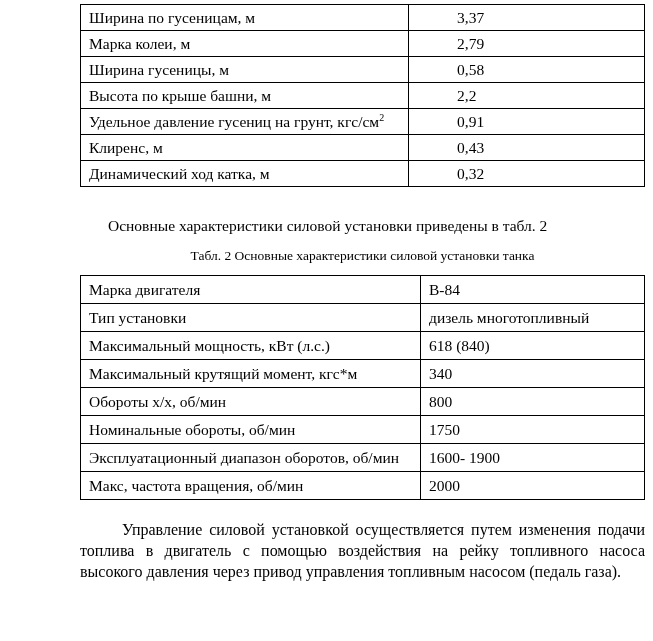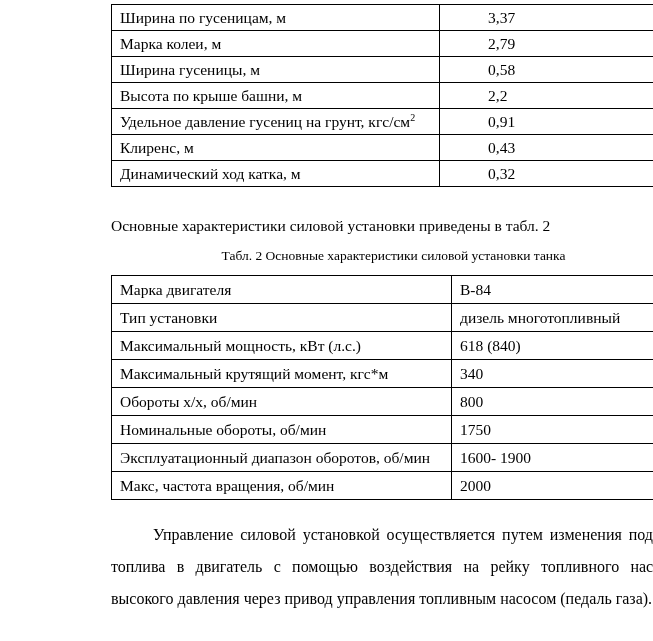--- a/index.html
+++ b/index.html
@@ -9,21 +9,20 @@
     height: 641px;
     font-family: "Liberation Serif", serif;
     color: #000000;
     overflow: hidden;
   }
   .page {
     position: relative;
     width: 653px;
     height: 641px;
     padding-top: 4px;
-    padding-left: 31px;
   }
   .content {
     margin-left: 80px;
     width: 565px;
   }
   table {
     border-collapse: collapse;
     width: 565px;
     table-layout: fixed;
   }
@@ -41,31 +40,32 @@
   .t1 .c2 { padding-left: 48px; }
   .t2 .c1 { width: 340px; }
   sup {
     font-size: 10px;
     vertical-align: super;
     line-height: 0;
   }
   .para-intro {
     margin-top: 30px;
     font-size: 15.5px;
+    margin-left: 28px;
   }
   .caption {
     margin-top: 13px;
     margin-bottom: 11px;
     font-size: 13.5px;
     text-align: center;
   }
   .para-body {
     margin-top: 19px;
     font-size: 16px;
-    line-height: 32px;
+    line-height: 21px;
     text-align: justify;
     text-indent: 42px;
   }
 </style>
 </head>
 <body>
 
 <div class="page">
   <div class="content">
 

